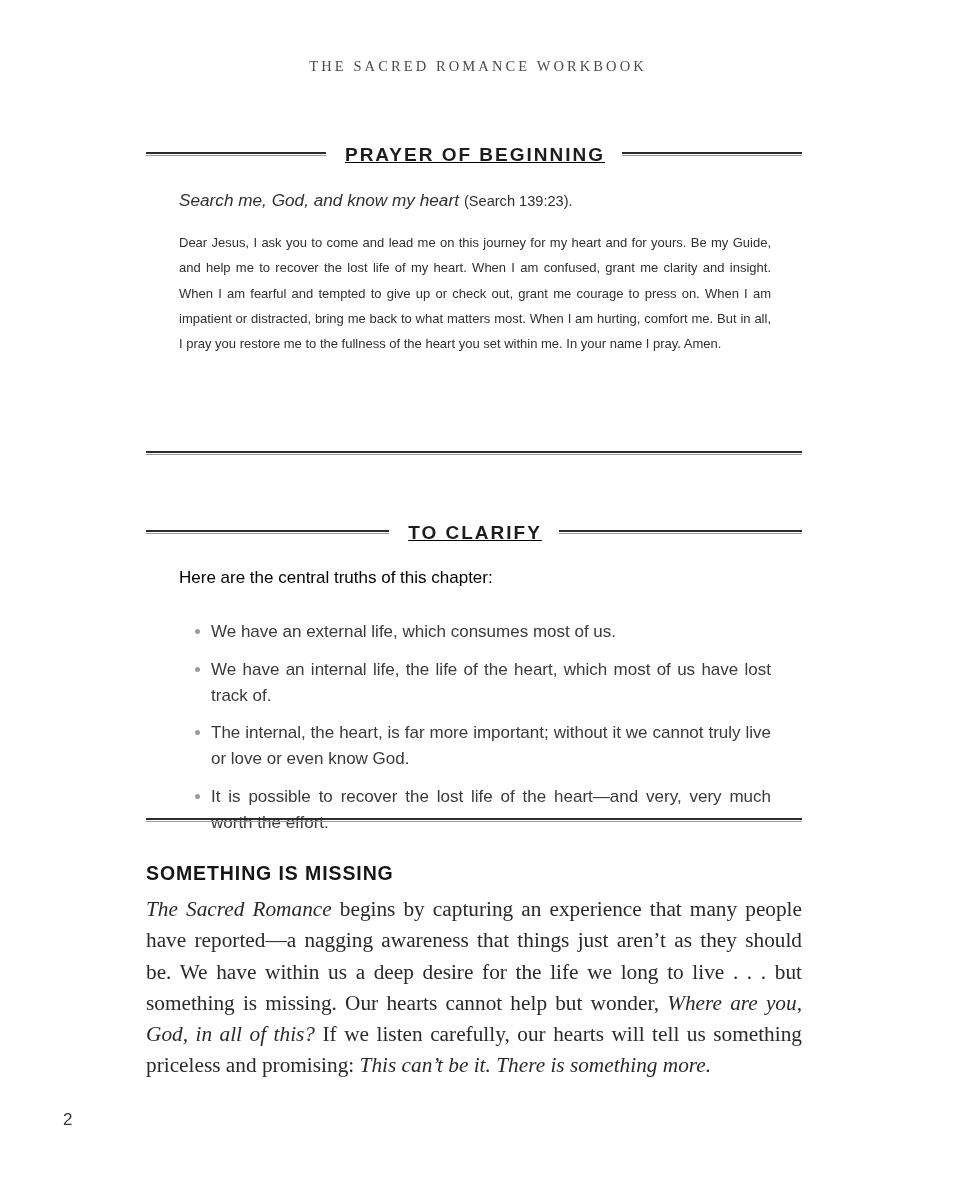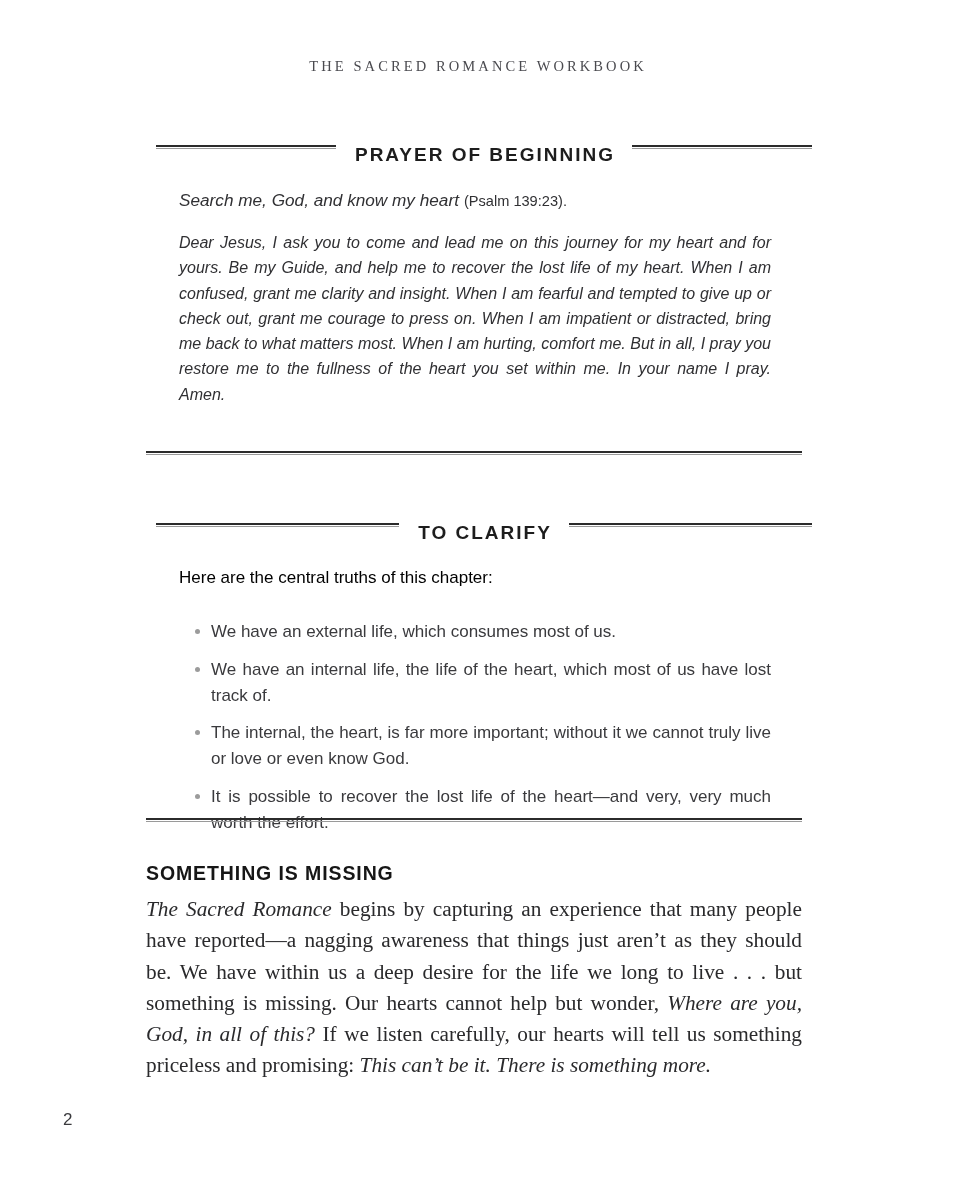--- a/index.html
+++ b/index.html
@@ -56,25 +56,26 @@
   }
   .rule::after {
     top: 3px;
     height: 1px;
     background: #9a9a9a;
   }
 
   
   .section-head {
     position: absolute;
-    left: 156px;
+    left: 146px;
     width: 656px;
     display: flex;
-    align-items: flex-start;
+    align-items: center;
     gap: 0;
+    text-decoration: underline;
   }
   .section-head .flank {
     position: relative;
     flex: 1 1 auto;
     height: 5px;
   }
   .section-head .flank::before,
   .section-head .flank::after {
     content: "";
     position: absolute;
@@ -122,22 +123,21 @@
     font-style: normal;
     font-size: 14.6px;
     color: #303033;
   }
 
   .prayer {
     position: absolute;
     left: 179px;
     top: 230px;
     width: 592px;
-    font-style: italic;
-    font-size: 16px;
+    font-size: 13px;
     line-height: 25.3px;
     color: #303033;
     text-align: justify;
     text-justify: inter-word;
   }
 
   
   .lead-in {
     position: absolute;
     left: 179px;
@@ -228,21 +228,21 @@
 
   <div class="running-head">THE SACRED ROMANCE WORKBOOK</div>
 
   <div class="section-head" style="top: 145px;">
     <span class="flank"></span>
     <span class="title">PRAYER OF BEGINNING</span>
     <span class="flank"></span>
   </div>
 
   <div class="scripture">
-    <span class="quote">Search me, God, and know my heart</span><span class="cite" style="margin-left:5px;">(Psalm 139:23).</span>
+    <span class="quote">Search me, God, and know my heart</span><span class="cite" style="margin-left:5px;">(Search 139:23).</span>
   </div>
 
   <div class="prayer">Dear Jesus, I ask you to come and lead me on this journey for my heart and for yours. Be my Guide, and help me to recover the lost life of my heart. When I am confused, grant me clarity and insight. When I am fearful and tempted to give up or check out, grant me courage to press on. When I am impatient or distracted, bring me back to what matters most. When I am hurting, comfort me. But in all, I pray you restore me to the fullness of the heart you set within me. In your name I pray. Amen.</div>
 
   <div class="rule" style="left:146px; top:451px; width:656px;"></div>
 
   <div class="section-head" style="top: 523px;">
     <span class="flank"></span>
     <span class="title">TO CLARIFY</span>
     <span class="flank"></span>

